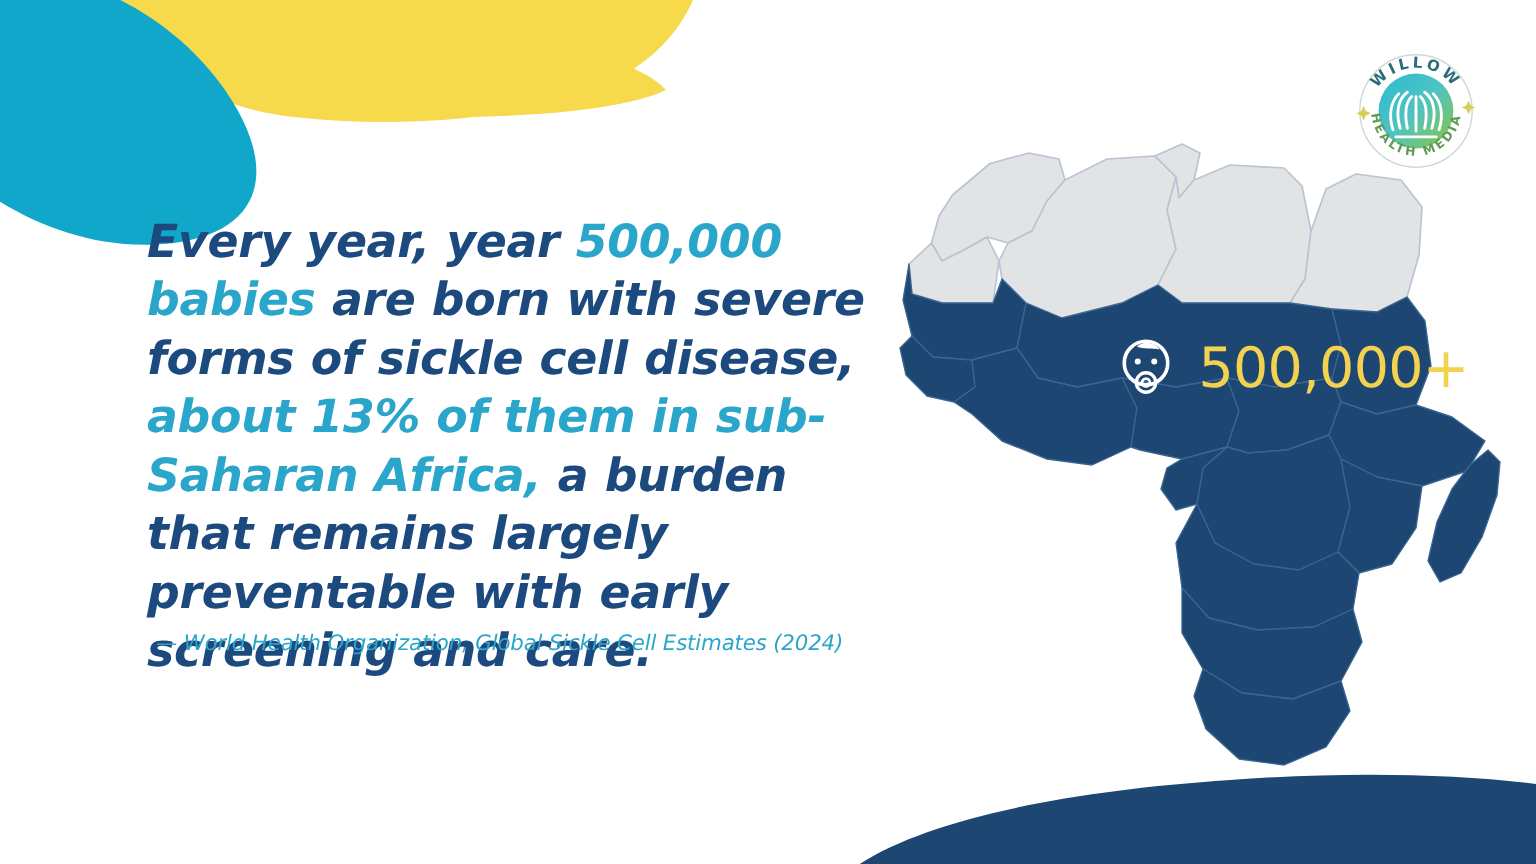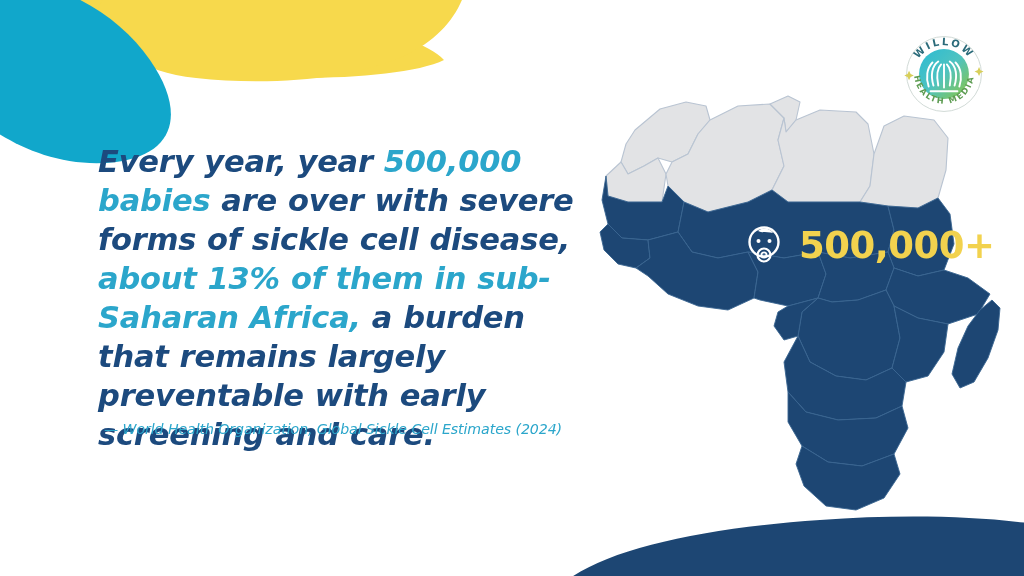--- a/index.html
+++ b/index.html
@@ -76,21 +76,21 @@
     left: 744px;
     top: 224px;
     display: flex;
     align-items: center;
     gap: 13px;
   }
   .baby-icon { width: 42px; height: 42px; display: block; }
   .callout-number {
     font-family: "DejaVu Sans", sans-serif;
     font-size: 37px;
-    font-weight: bold;
+    font-weight: normal;
     color: #f2d24e;
     letter-spacing: -0.5px;
     line-height: 1;
     white-space: nowrap;
   }
 
   
   .logo {
     position: absolute;
     left: 896px;
@@ -106,21 +106,21 @@
 <div id="infographic">
 
   <svg class="deco-svg" viewBox="0 0 1024 576">
     <path fill="#f7d94c" d="M 96 -30 C 150 -14, 230 6, 330 22 C 390 32, 430 44, 444 60 C 420 72, 360 78, 300 78 C 200 78, 120 50, 60 10 Z"></path>
     <path fill="#f7d94c" d="M 120 -40 L 470 -40 C 470 -4, 452 34, 404 56 C 350 80, 268 86, 196 78 C 140 72, 108 48, 96 14 Z"></path>
     <path fill="#11a7cb" d="M 0 -20 C 60 -20, 118 14, 150 60 C 186 112, 176 154, 116 162 C 66 168, 22 150, -10 128 L -10 -20 Z"></path>
     <path fill="#1d4673" d="M 1034 560 L 1034 586 L 560 586 C 600 550, 700 528, 820 520 C 900 514, 980 516, 1034 524 Z"></path>
   </svg>
 
   <div class="copy-block">
-    <p class="headline"><span>Every year, year </span><span class="hl-accent">500,000 babies</span><span> are over with severe forms of sickle cell disease, </span><span class="hl-accent">about 13% of them in sub-Saharan Africa,</span><span> a burden that remains largely preventable with early screening and care.</span></p>
+    <p class="headline"><span>Every year, year </span><span class="hl-accent">500,000 babies</span><span> are born with severe forms of sickle cell disease, </span><span class="hl-accent">about 13% of them in sub-Saharan Africa,</span><span> a burden that remains largely preventable with early screening and care.</span></p>
   </div>
 
   <p class="attribution">— World Health Organization, Global Sickle Cell Estimates (2024)</p>
 
   <div class="map-wrap">
     <svg class="map-svg" viewBox="0 0 436 470">
       <g stroke="#b9c4d2" stroke-width="1.1" stroke-linejoin="round">
 
         <g fill="#e2e3e5">
           <path d="M 47 68 L 72 47 L 98 40 L 118 44 L 122 58 L 110 72 L 100 92 L 84 100 L 70 96 L 56 104 L 40 112 L 33 100 L 38 82 Z"></path>

